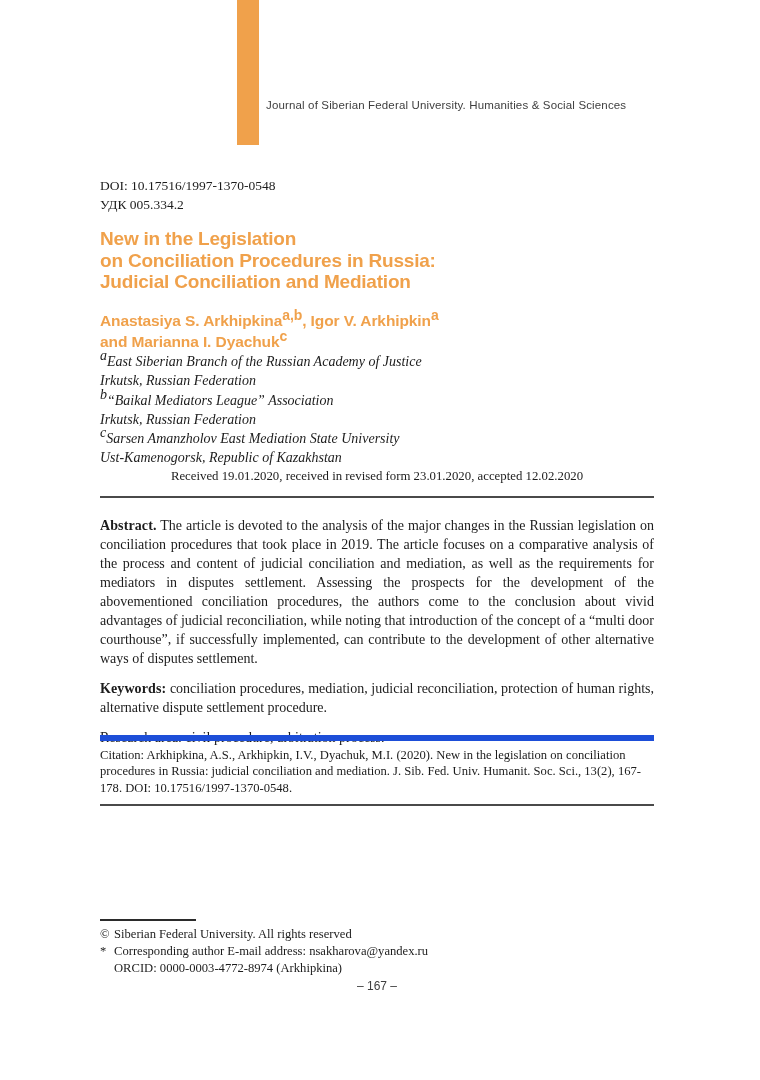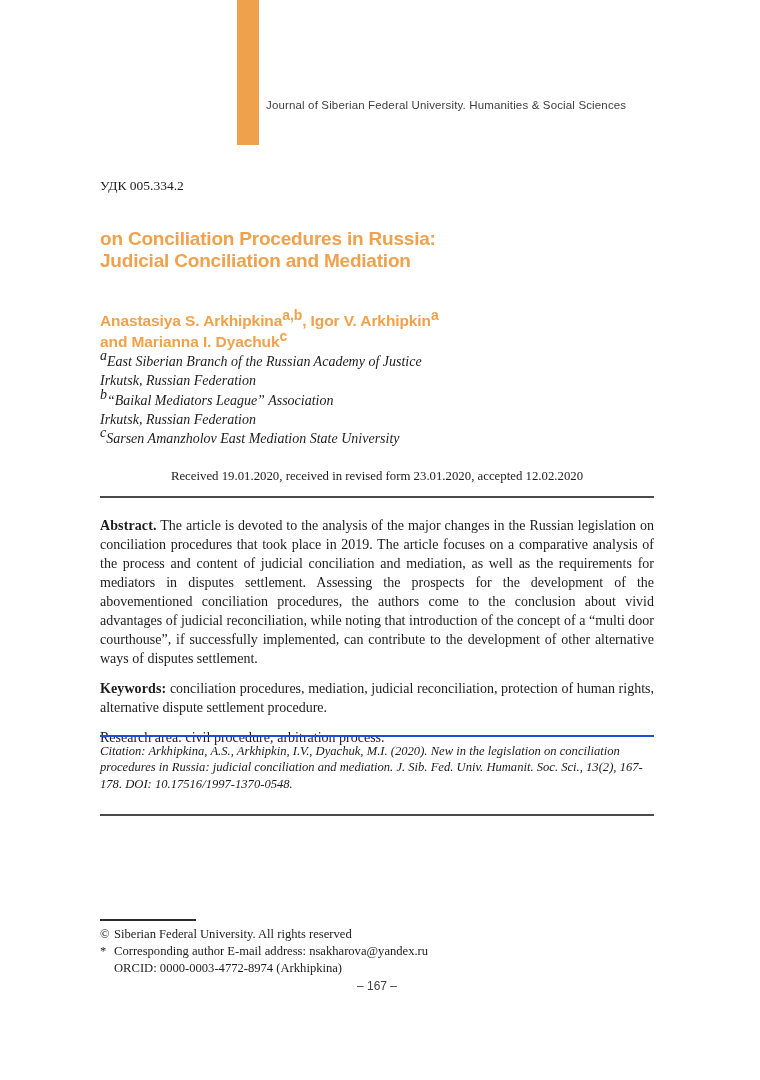--- a/index.html
+++ b/index.html
@@ -56,24 +56,23 @@
   .rule-top { border-top: 2px solid #4a4a4a; }
   .abstract-wrap { padding-top: 18px; }
   .para {
     font-size: 14px; line-height: 19px;
     text-align: justify; margin: 0 0 11px 0;
   }
   .para b { letter-spacing: 0.1px; }
   .research { text-align: left; margin-bottom: 0; }
   .citation-block {
     top: 735px;
-    border-top: 2px solid #1d4ed8;
+    border-top: 6px solid #1d4ed8;
     border-bottom: 2px solid #4a4a4a;
-    padding: 6px 0 22px 0;
-    font-style: italic;
+    padding: 6px 0 8px 0;
   }
   .citation-text {
     font-size: 12.6px; line-height: 16.3px; text-align: left;
   }
   .footnotes { top: 919px; font-size: 12.6px; line-height: 16.8px; }
   .fn-divider {
     width: 96px; border-top: 2px solid #2b2b2b; margin-bottom: 5px;
   }
   .fn-row { display: flex; }
   .fn-marker { width: 14px; flex: 0 0 14px; }
@@ -87,39 +86,42 @@
 </head>
 <body>
 
 <div class="accent-bar"></div>
 
 <div class="masthead">
   <div>Journal of Siberian Federal University. Humanities &amp; Social Sciences</div>
 </div>
 
 <div class="col doi-block">
+  <div>DOI: 10.17516/1997-1370-0548</div>
   <div>УДК 005.334.2</div>
 </div>
 
 <h1 class="col article-title" style="margin:0;">
+  <div>New in the Legislation</div>
   <div>on Conciliation Procedures in Russia:</div>
   <div>Judicial Conciliation and Mediation</div>
 </h1>
 
 <div class="col authors">
   <div><span>Anastasiya S. Arkhipkina</span><sup>a,b</sup><span>, </span><span>Igor V. Arkhipkin</span><sup>a</sup></div>
   <div><span>and Marianna I. Dyachuk</span><sup>c</sup></div>
 </div>
 
 <div class="col affils">
   <div><sup>a</sup><span>East Siberian Branch of the Russian Academy of Justice</span></div>
   <div><sup></sup><span>Irkutsk, Russian Federation</span></div>
   <div><sup>b</sup><span>“Baikal Mediators League” Association</span></div>
   <div><sup></sup><span>Irkutsk, Russian Federation</span></div>
   <div><sup>c</sup><span>Sarsen Amanzholov East Mediation State University</span></div>
+  <div><sup></sup><span>Ust-Kamenogorsk, Republic of Kazakhstan</span></div>
 </div>
 
 <div class="col dates">Received 19.01.2020, received in revised form 23.01.2020, accepted 12.02.2020</div>
 
 <div class="col body-block">
   <div class="rule-top abstract-wrap">
     <p class="para"><b>Abstract.</b> <span>The article is devoted to the analysis of the major changes in the Russian legislation on conciliation procedures that took place in 2019. The article focuses on a comparative analysis of the process and content of judicial conciliation and mediation, as well as the requirements for mediators in disputes settlement. Assessing the prospects for the development of the abovementioned conciliation procedures, the authors come to the conclusion about vivid advantages of judicial reconciliation, while noting that introduction of the concept of a “multi door courthouse”, if successfully implemented, can contribute to the development of other alternative ways of disputes settlement.</span></p>
     <p class="para"><b>Keywords:</b> <span>conciliation procedures, mediation, judicial reconciliation, protection of human rights, alternative dispute settlement procedure.</span></p>
     <p class="para research">Research area: civil procedure; arbitration process.</p>
   </div>

